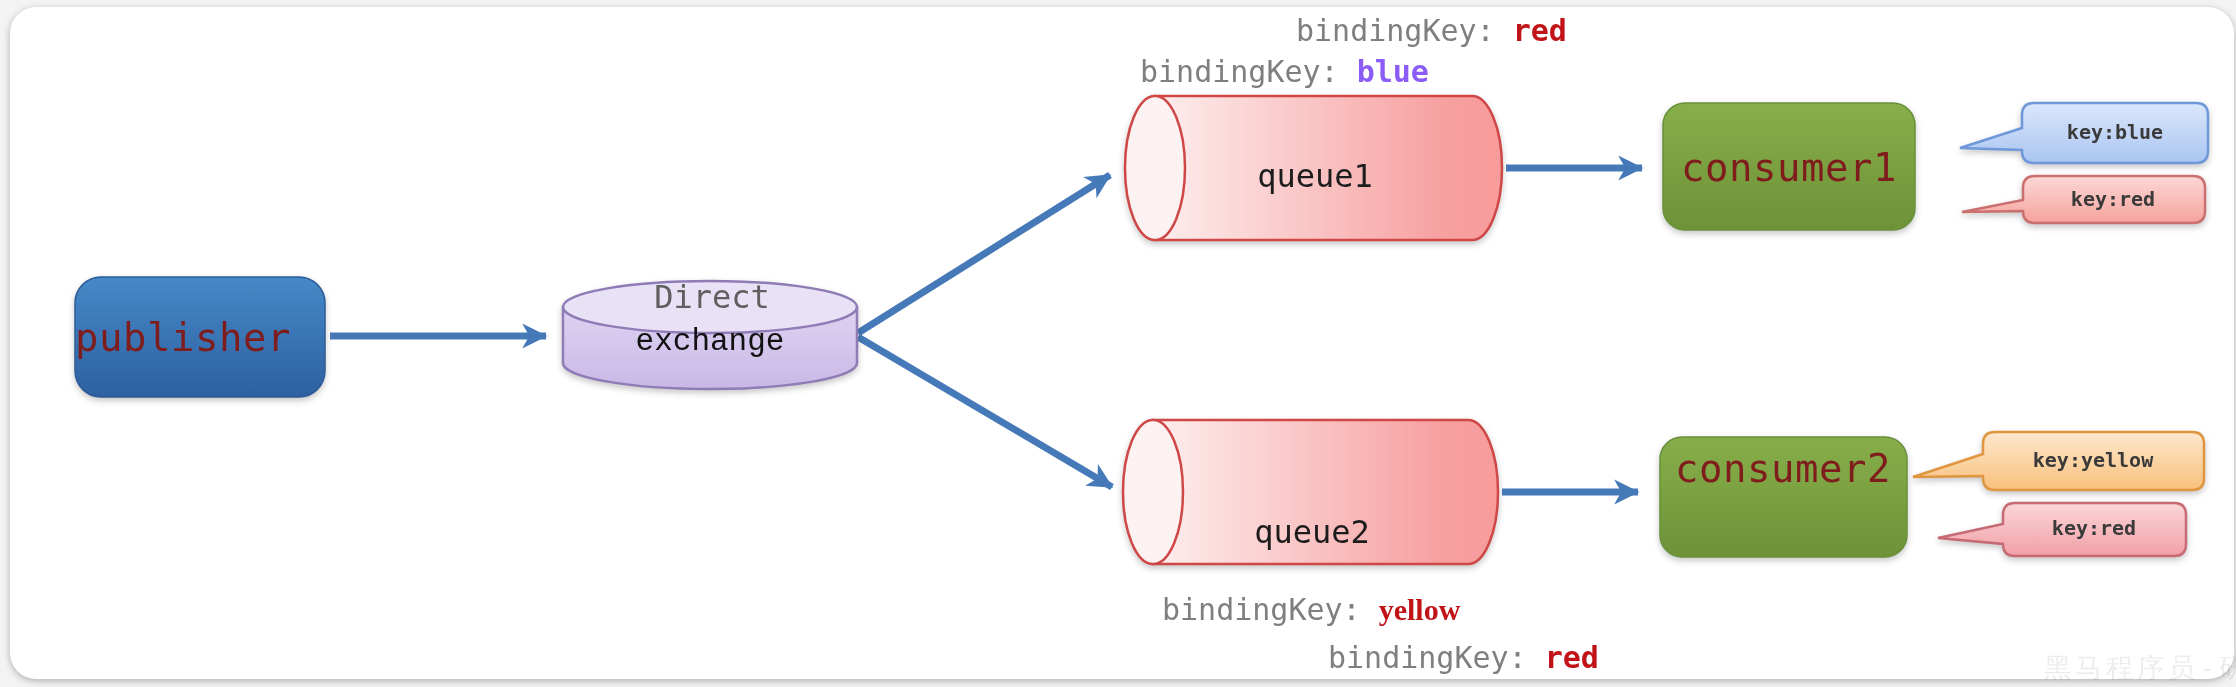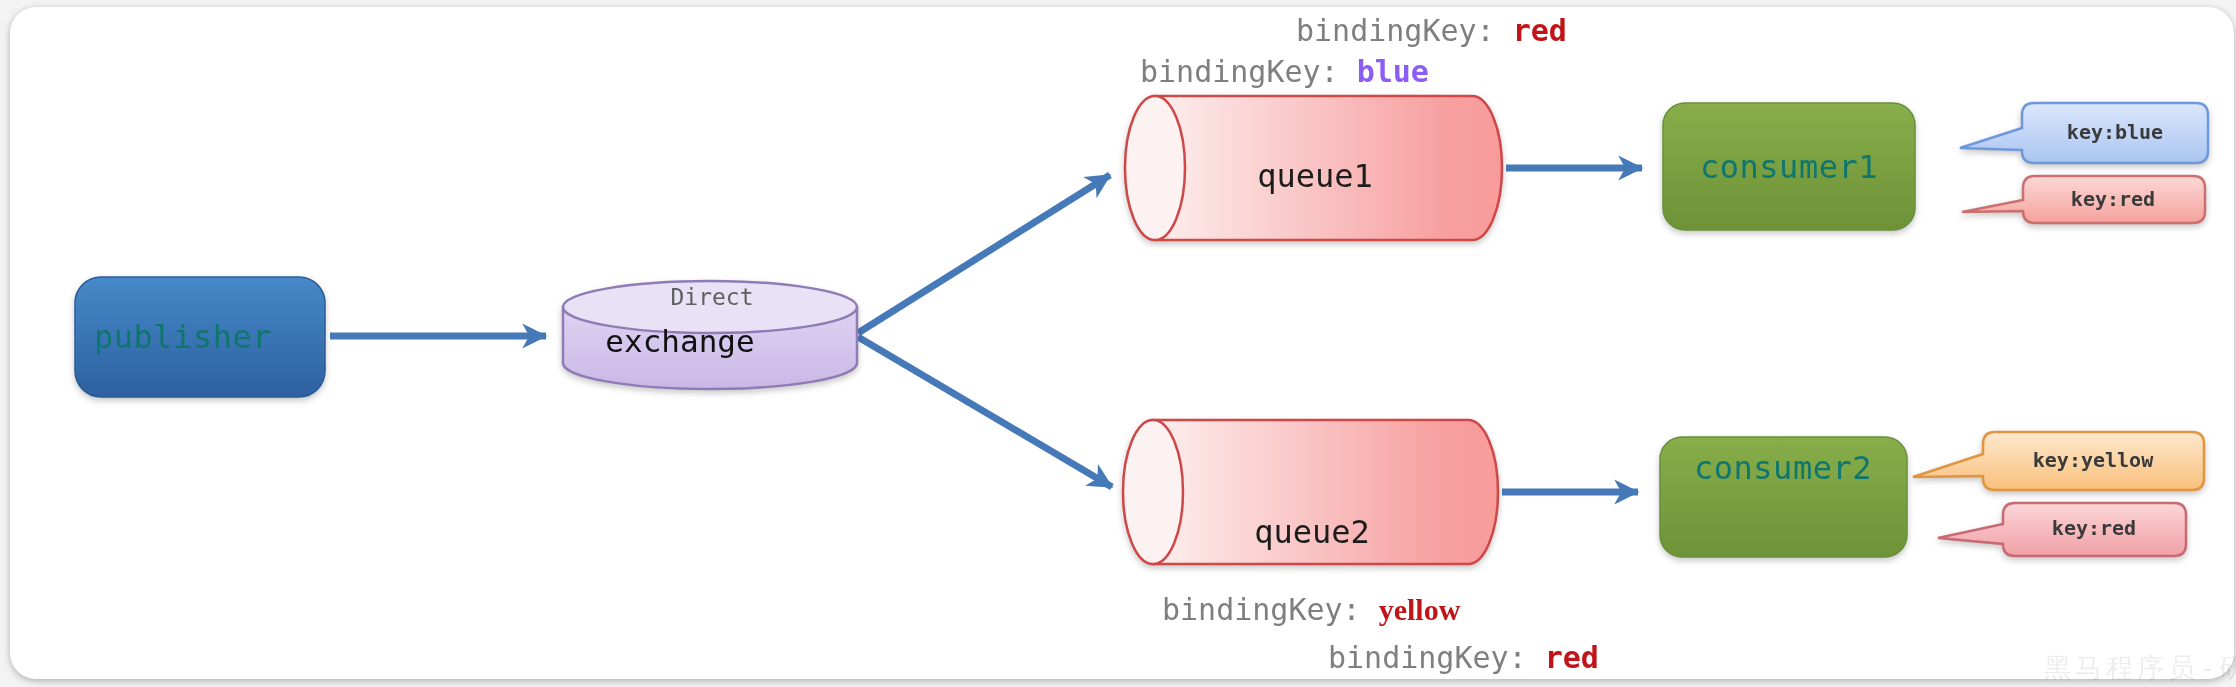--- a/index.html
+++ b/index.html
@@ -8,23 +8,23 @@
     background:#f3f3f3;
     font-family:"DejaVu Sans Mono","Liberation Mono",monospace;
   }
   .panel{
     position:absolute;left:10px;top:7px;width:2224px;height:672px;
     background:#ffffff;border-radius:26px;
     box-shadow:0 2px 7px rgba(0,0,0,0.28);
   }
   svg.layer{position:absolute;left:0;top:0;}
   .lbl{position:absolute;transform:translate(-50%,-50%);white-space:nowrap;}
-  .node-label{font-size:32px;color:#0f766e;letter-spacing:0.5px;}
+  .node-label{font-size:39px;color:#7f1d1d;letter-spacing:0.5px;}
   .queue-label{font-size:32px;color:#1c1c1c;}
-  .exchange-type{font-size:23px;color:#5f5f5f;}
+  .exchange-type{font-size:32px;color:#5f5f5f;}
   .exchange-label{font-size:31px;color:#111111;}
   .tag-label{font-size:20px;font-weight:700;color:#3a3a3a;}
   .binding-line{
     position:absolute;transform:translateY(-50%);white-space:nowrap;
     font-size:30px;color:#7f7f7f;font-weight:500;
   }
   .binding-line .val{font-weight:700;margin-left:18px;}
   .watermark{
     position:absolute;transform:translateY(-50%);white-space:nowrap;
     font-size:27px;letter-spacing:4px;color:#000;opacity:0.07;
@@ -104,21 +104,21 @@
 
   <path class="shadow" d="M2034,103 H2196 Q2208,103 2208,115 V151 Q2208,163 2196,163 H2034 Q2022,163 2022,151 V150 L1960,148 L2022,128 V115 Q2022,103 2034,103 Z" fill="url(#gradTagBlue)" stroke="#6e98d9" stroke-width="2.5"></path>
   <path class="shadow" d="M2035,176 H2193 Q2205,176 2205,188 V211 Q2205,223 2193,223 H2035 Q2023,223 2023,211 L1962,212 L2023,200 V188 Q2023,176 2035,176 Z" fill="url(#gradTagRed1)" stroke="#cb6f6f" stroke-width="2.5"></path>
   <path class="shadow" d="M1995,432 H2192 Q2204,432 2204,444 V478 Q2204,490 2192,490 H1995 Q1983,490 1983,478 V476 L1913,477 L1983,454 V444 Q1983,432 1995,432 Z" fill="url(#gradTagYellow)" stroke="#e0953f" stroke-width="2.5"></path>
   <path class="shadow" d="M2015,503 H2174 Q2186,503 2186,515 V544 Q2186,556 2174,556 H2015 Q2003,556 2003,544 L1938,538 L2003,524 V515 Q2003,503 2015,503 Z" fill="url(#gradTagRed2)" stroke="#c76a74" stroke-width="2.5"></path>
 </svg>
 
 <div class="lbl node-label" style="left:183px;top:337px;">publisher</div>
 
 <div class="lbl exchange-type" style="left:712px;top:297px;">Direct</div>
-<div class="lbl exchange-label" style="left:680px;top:341px;">exchange</div>
+<div class="lbl exchange-label" style="left:710px;top:341px;font-family:Liberation Mono, monospace;">exchange</div>
 
 <div class="lbl queue-label" style="left:1315px;top:168px;margin-top:8px;">queue1</div>
 <div class="lbl queue-label" style="left:1312px;top:492px;margin-top:40px;">queue2</div>
 
 <div class="lbl node-label" style="left:1789px;top:167px;">consumer1</div>
 <div class="lbl node-label" style="left:1783px;top:468px;">consumer2</div>
 
 <div class="lbl tag-label" style="left:2115px;top:132px;">key:blue</div>
 <div class="lbl tag-label" style="left:2113px;top:199px;">key:red</div>
 <div class="lbl tag-label" style="left:2093px;top:460px;text-align:center;">key:yellow</div>

